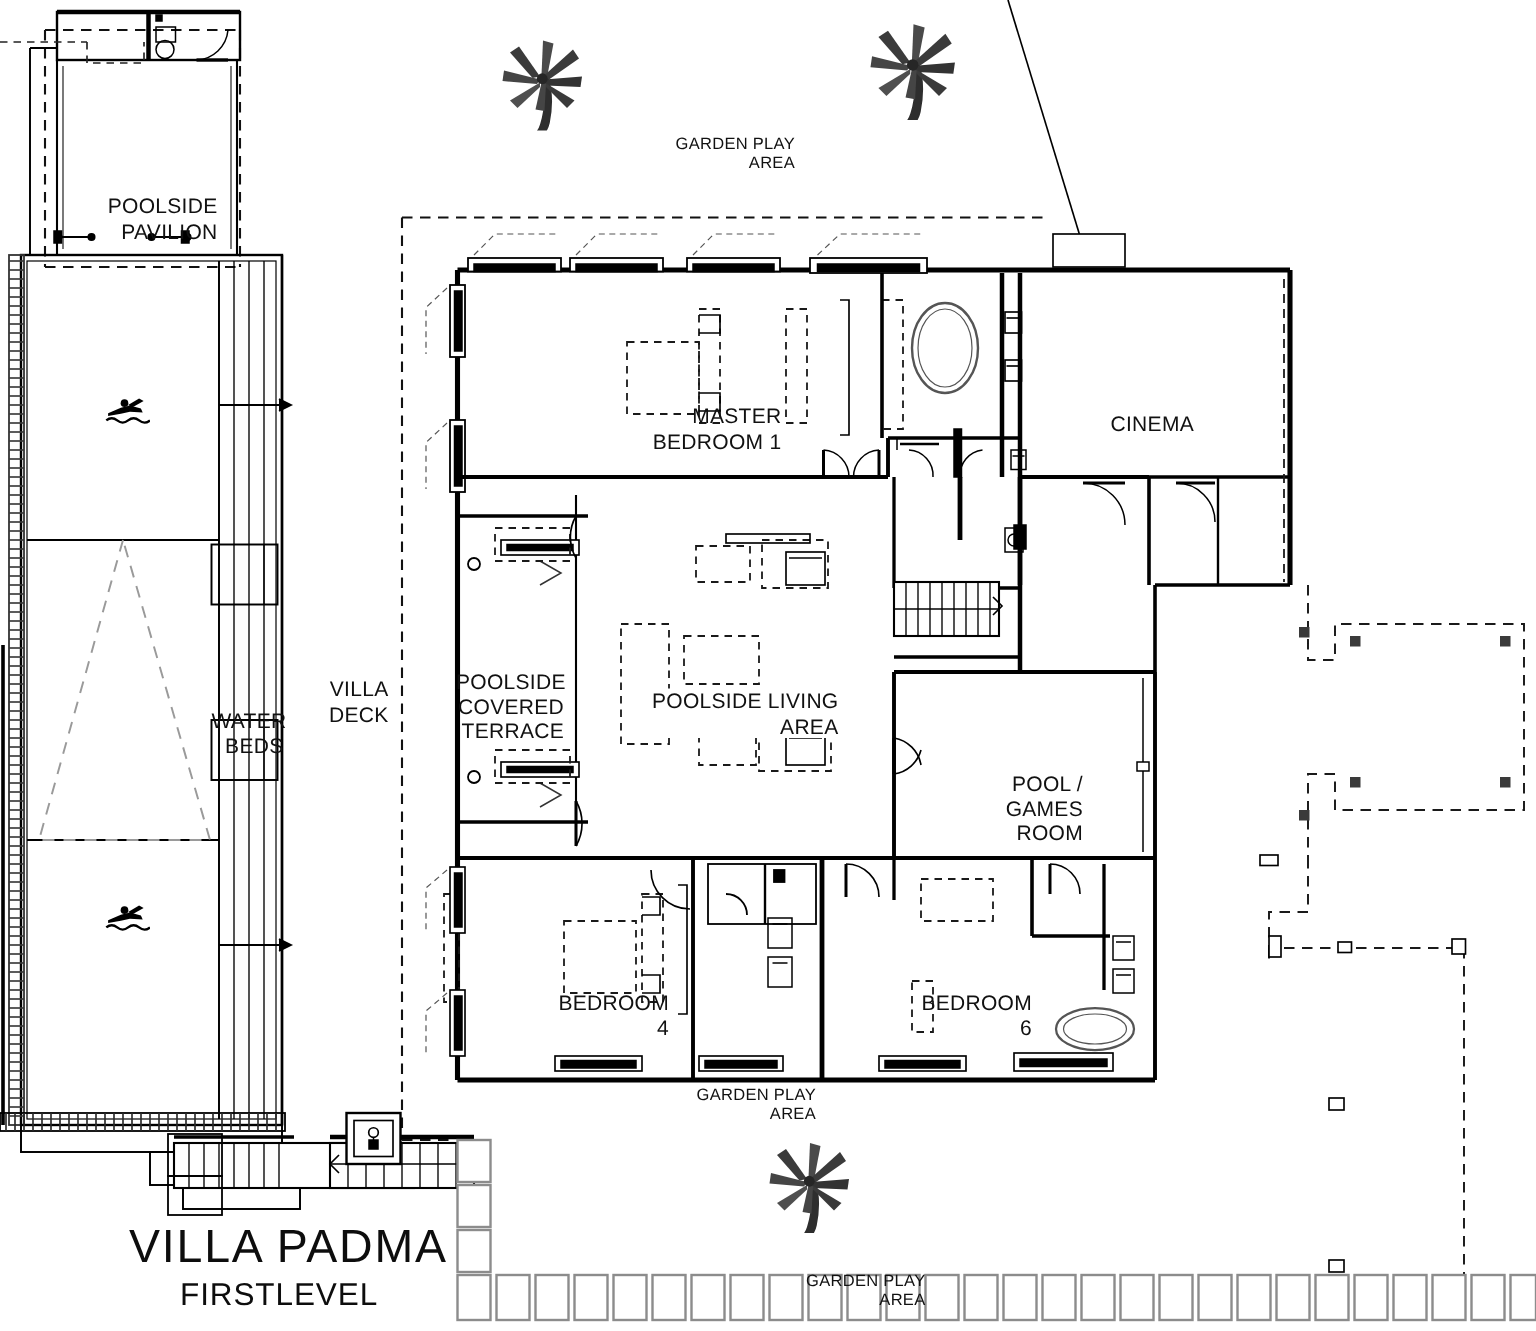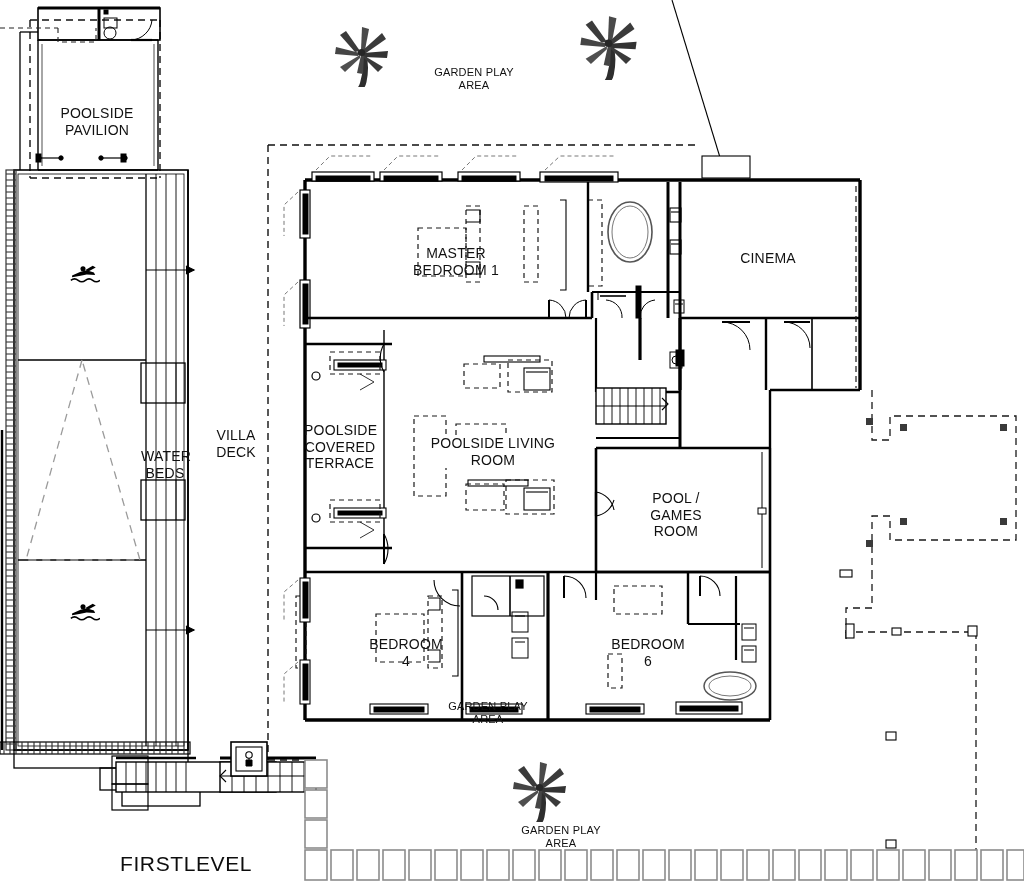--- a/index.html
+++ b/index.html
@@ -8,25 +8,26 @@
     position:relative;
     width:1024px;height:887px;
     background:#ffffff;
     overflow:hidden;
   }
   #plan svg{position:absolute;left:0;top:0;}
   .lbl{
     position:absolute;
     color:#111111;
     font-family:"Liberation Sans", sans-serif;
-    text-align:center;
+    text-align:right;
     line-height:1.18;
     white-space:pre-line;
     letter-spacing:0.2px;
     pointer-events:none;
+    margin-top:24px;
   }
   .lbl-room{font-size:14px;}
   .lbl-garden{font-size:11px;}
   .title-main{
     position:absolute;
     font-size:31px;
     letter-spacing:1.2px;
     color:#0d0d0d;
     font-family:"Liberation Sans", sans-serif;
   }
@@ -680,25 +681,26 @@
 PAVILION</div>
   <div class="lbl lbl-room" style="left:391px;top:245px;width:130px;">MASTER BEDROOM 1</div>
   <div class="lbl lbl-room" style="left:740px;top:250px;width:56px;">CINEMA</div>
   <div class="lbl lbl-room" style="left:141px;top:448px;width:48px;">WATER
 BEDS</div>
   <div class="lbl lbl-room" style="left:213px;top:427px;width:46px;">VILLA
 DECK</div>
   <div class="lbl lbl-room" style="left:304px;top:422px;width:72px;">POOLSIDE
 COVERED
 TERRACE</div>
-  <div class="lbl lbl-room" style="left:427px;top:435px;width:132px;background:#fff;">POOLSIDE LIVING ROOM</div>
+  <div class="lbl lbl-room" style="left:427px;top:435px;width:132px;background:#fff;">POOLSIDE LIVING AREA</div>
   <div class="lbl lbl-room" style="left:630px;top:490px;width:92px;">POOL /
 GAMES ROOM</div>
   <div class="lbl lbl-room" style="left:366px;top:636px;width:80px;">BEDROOM 4</div>
   <div class="lbl lbl-room" style="left:608px;top:636px;width:80px;">BEDROOM 6</div>
 
   <div class="lbl lbl-garden" style="left:418px;top:66px;width:112px;">GARDEN PLAY AREA</div>
   <div class="lbl lbl-garden" style="left:432px;top:700px;width:112px;">GARDEN PLAY AREA</div>
   <div class="lbl lbl-garden" style="left:505px;top:824px;width:112px;">GARDEN PLAY AREA</div>
 
+  <div class="title-main" style="left:86px;top:813px;">VILLA PADMA</div>
   <div class="title-sub" style="left:120px;top:852px;">FIRSTLEVEL</div>
 
 </div>
 
 </body></html>

